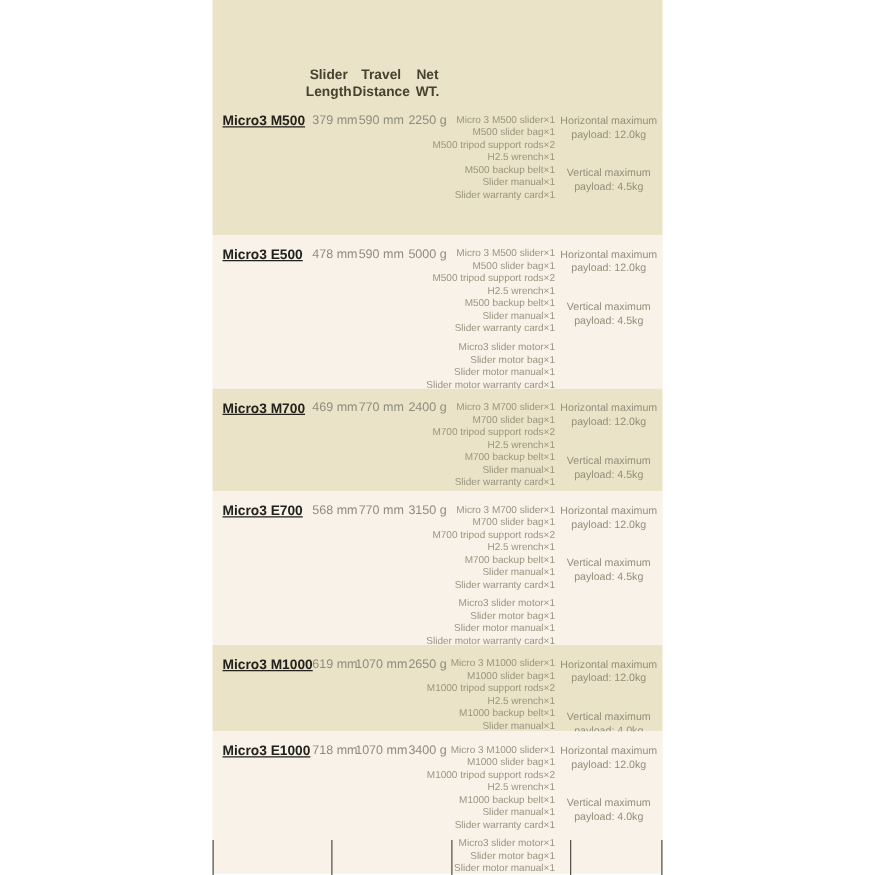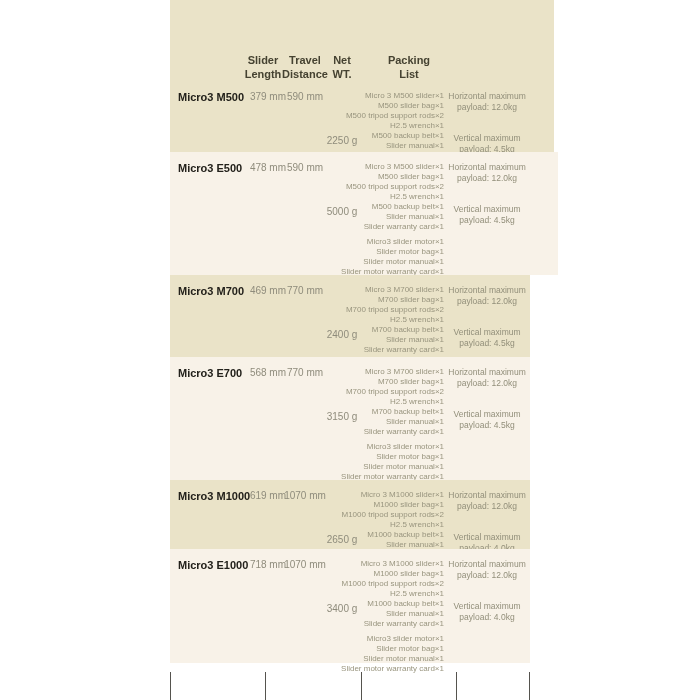--- a/index.html
+++ b/index.html
@@ -8,44 +8,44 @@
     background:#ffffff;
     font-family:"Liberation Sans","DejaVu Sans",sans-serif;
     position:relative; overflow:hidden;
   }
   .page { position:absolute; left:0; top:0; width:700px; height:700px; background:#ffffff; }
   .content { position:absolute; left:170px; top:0; width:360px; height:700px; }
 
   .section { position:relative; width:360px; }
   .s-dark  { background:#eae3c8; }
   .s-light { background:#f8f2e8; }
-  #sec-m500  { height:152px;padding-left:24px; }
-  #sec-e500  { height:123px;padding-left:28px; }
+  #sec-m500  { height:188px; }
+  #sec-e500  { height:123px; }
   #sec-m700  { height:82px;  }
   #sec-e700  { height:123px; }
   #sec-m1000 { height:69px;  }
   #sec-e1000 { height:114px; }
 
   .hdr-cell {
     position:absolute; top:54px; text-align:center;
     font-size:11px; font-weight:bold; color:#454231; line-height:13.5px;
   }
   #h-len  { left:70px;  width:46px; }
   #h-trav { left:109px; width:52px; }
   #h-net  { left:155px; width:34px; }
   #h-pack { left:192px; width:94px; }
 
   .row { position:absolute; left:0; top:10px; width:360px; }
   #sec-m500 .row { top:91px; }
 
   .cell { position:absolute; top:0; }
-  .c-model { left:8px;  width:80px;  font-size:11px; font-weight:bold; color:#23211b; white-space:nowrap; }
+  .c-model { left:8px;  width:80px;  font-size:11px; font-weight:bold; color:#23211b; white-space:nowrap;text-decoration:underline; }
   .c-len   { left:70px; width:46px;  text-align:right; font-size:10px; color:#8f8c7c; white-space:nowrap; }
   .c-trav  { left:109px; width:52px; text-align:center; font-size:10px; color:#8f8c7c; white-space:nowrap; }
-  .c-net   { left:155px; width:34px; text-align:center; font-size:10px; color:#8f8c7c; white-space:nowrap;margin-top:44px; }
+  .c-net   { left:155px; width:34px; text-align:center; font-size:10px; color:#8f8c7c; white-space:nowrap; }
   .c-pack  { left:168px; width:106px; text-align:right; font-size:8px; line-height:10px; color:#99957f; }
   .c-pack div { white-space:nowrap; }
   .pack-motor { margin-top:5px; }
   .c-pay   { left:277px; width:80px; text-align:center; font-size:8.5px; line-height:10.5px; color:#928f7a; }
   .pay-v   { margin-top:21px; }
 
   .tick { position:absolute; top:672px; width:1px; height:28px; background:#55534e; }
   #tick-1 { left:170px; } #tick-2 { left:265px; } #tick-3 { left:361px; }
   #tick-4 { left:456px; } #tick-5 { left:529px; }
 </style>
@@ -61,24 +61,20 @@
         <div>Length</div>
       </div>
       <div class="hdr-cell" id="h-trav">
         <div>Travel</div>
         <div>Distance</div>
       </div>
       <div class="hdr-cell" id="h-net">
         <div>Net</div>
         <div>WT.</div>
       </div>
-      <div class="hdr-cell" id="h-pack">
-        <div>Packing</div>
-        <div>List</div>
-      </div>
       <div class="row">
         <div class="cell c-model">Micro3 M500</div>
         <div class="cell c-len">379 mm</div>
         <div class="cell c-trav">590 mm</div>
         <div class="cell c-net">2250 g</div>
         <div class="cell c-pack">
           <div>
               <div>Micro 3 M500 slider×1</div>
               <div>M500 slider bag×1</div>
               <div>M500 tripod support rods×2</div>

